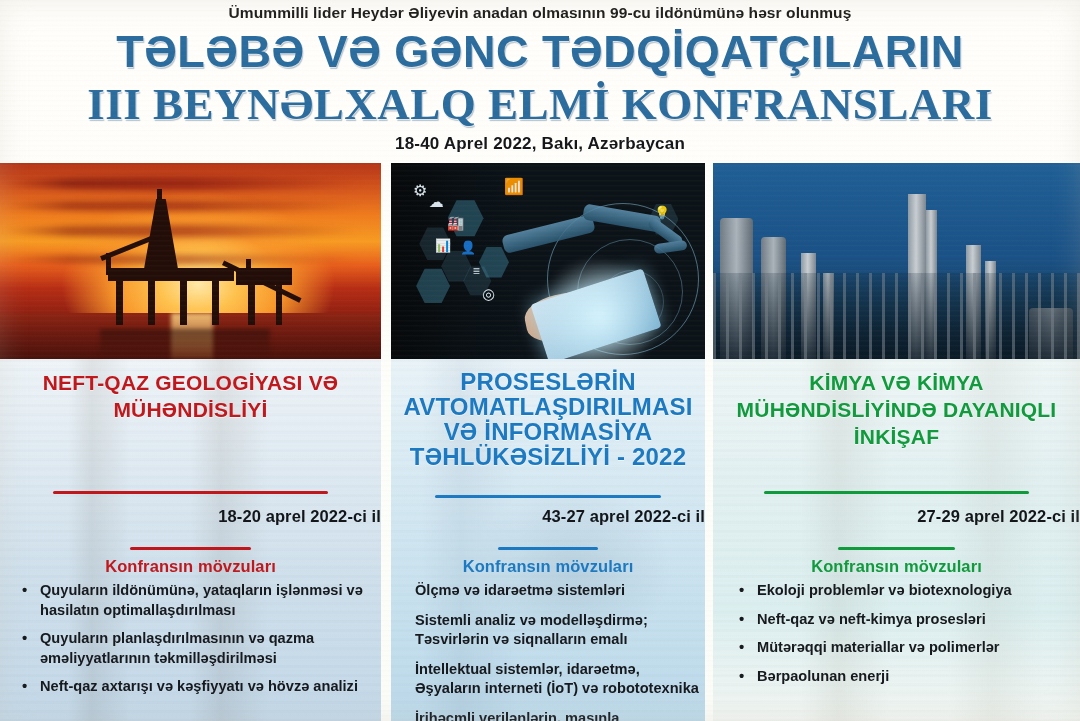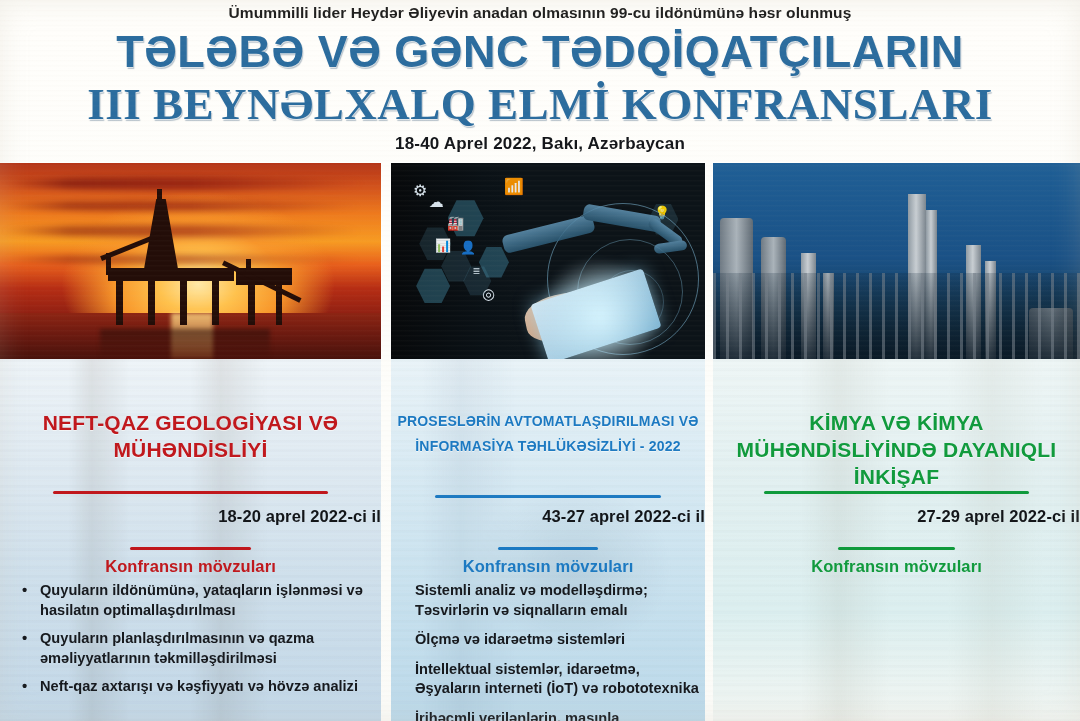--- a/index.html
+++ b/index.html
@@ -162,22 +162,22 @@
       radial-gradient(ellipse 140px 120px at 58% 58%, rgba(110,130,150,.55), rgba(0,0,0,0) 70%),
       linear-gradient(90deg,rgba(255,255,255,0) 0 10%,rgba(130,150,170,.35) 22%,rgba(255,255,255,0) 40%),
       repeating-linear-gradient(180deg,rgba(150,165,180,.10) 0 3px,rgba(0,0,0,0) 3px 9px);}
   .g3{background:
       linear-gradient(90deg,rgba(255,255,255,0) 0 24%,rgba(170,165,150,.45) 34%,rgba(255,255,255,0) 48%),
       linear-gradient(90deg,rgba(255,255,255,0) 0 64%,rgba(180,175,160,.40) 76%,rgba(255,255,255,0) 90%),
       repeating-linear-gradient(180deg,rgba(160,170,175,.08) 0 3px,rgba(0,0,0,0) 3px 9px);}
 
   .chead{position:absolute;left:0;width:100%;text-align:center;top:10px;
     font-size:21px;line-height:27px;font-weight:800;letter-spacing:.2px;
-    text-shadow:0 1px 0 rgba(255,255,255,.6);margin-top:40px;}
-  .c2 .chead{font-size:14px;line-height:25px;top:10px;}
+    text-shadow:0 1px 0 rgba(255,255,255,.6);}
+  .c2 .chead{font-size:24px;line-height:25px;top:10px;}
   .c1 .chead{color:#c0171c;}
   .c2 .chead{color:#1b79c2;}
   .c3 .chead{color:#0f9a3c;}
 
   .rule{position:absolute;height:3px;border-radius:2px;}
   .rule-top{left:14%;width:72%;top:132px;}
   .c2 .rule-top{top:136px;}
   .rule-bot{left:34%;width:32%;top:188px;}
   .c1 .rule-top,.c1 .rule-bot{background:#c0171c;}
   .c2 .rule-top,.c2 .rule-bot{background:#1b79c2;}
@@ -323,33 +323,39 @@
 
     <div class="col c2">
       <div class="wash"></div>
       <div class="ghost g2"></div>
       <div class="chead">PROSESLƏRİN AVTOMATLAŞDIRILMASI VƏ İNFORMASİYA TƏHLÜKƏSİZLİYİ - 2022</div>
       <div class="rule rule-top"></div>
       <div class="cdate">43-27 aprel 2022-ci il</div>
       <div class="rule rule-bot"></div>
       <div class="ctopics">Konfransın mövzuları</div>
       <ul class="blist">
+        <li>Ölçmə və idarəetmə sistemləri</li>
         <li>Sistemli analiz və modelləşdirmə; Təsvirlərin və siqnalların emalı</li>
-        <li>Ölçmə və idarəetmə sistemləri</li>
         <li>İntellektual sistemlər, idarəetmə, Əşyaların interneti (İoT) və robototexnika</li>
         <li>İrihəcmli verilənlərin, maşınla öyrədmənin və süni-intellektin</li>
       </ul>
     </div>
 
     <div class="col c3">
       <div class="wash"></div>
       <div class="ghost g3"></div>
       <div class="chead">KİMYA VƏ KİMYA MÜHƏNDİSLİYİNDƏ DAYANIQLI İNKİŞAF</div>
       <div class="rule rule-top"></div>
       <div class="cdate">27-29 aprel 2022-ci il</div>
       <div class="rule rule-bot"></div>
       <div class="ctopics">Konfransın mövzuları</div>
+      <ul class="blist">
+        <li>Ekoloji problemlər və biotexnologiya</li>
+        <li>Neft-qaz və neft-kimya prosesləri</li>
+        <li>Mütərəqqi materiallar və polimerlər</li>
+        <li>Bərpaolunan enerji</li>
+      </ul>
     </div>
   </div>
 
   <div class="scanlines"></div>
   <div class="edge"></div>
 </div>
 
 </body></html>

